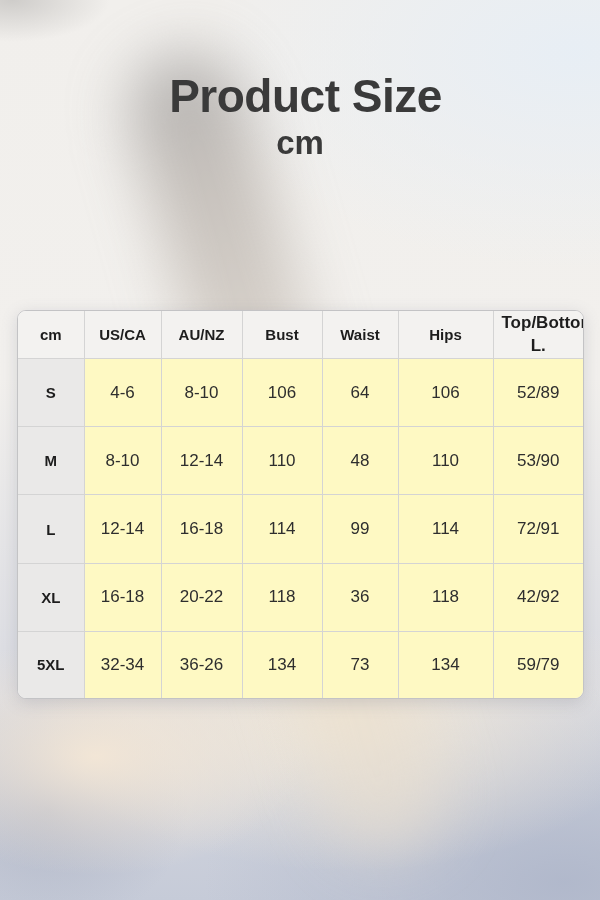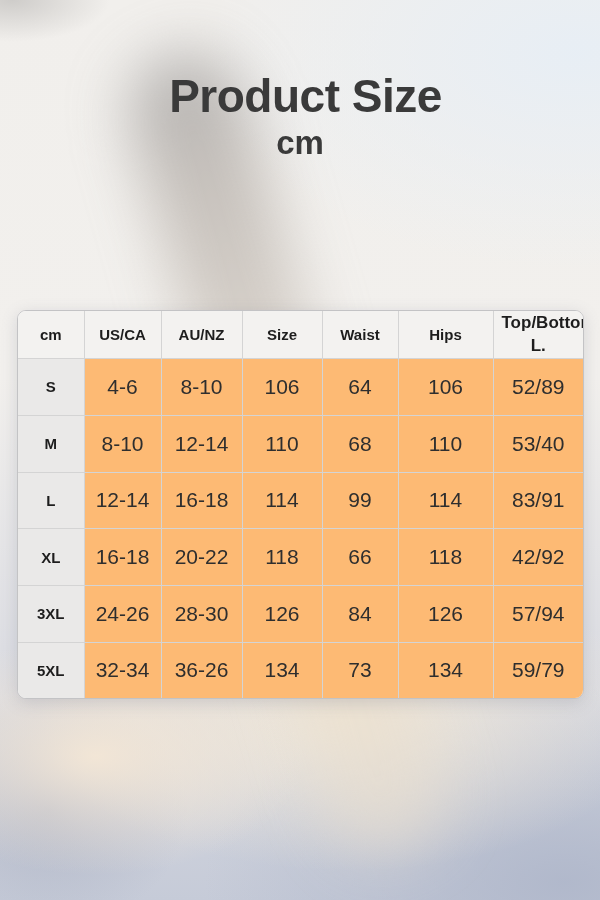--- a/index.html
+++ b/index.html
@@ -33,21 +33,21 @@
   th,td{
     text-align:center;vertical-align:middle;
     border-right:1px solid #d4d4d4;border-bottom:1px solid #d4d4d4;
     padding:0;overflow:hidden;
   }
   th:last-child,td:last-child{border-right:none;}
   tbody tr:last-child th,tbody tr:last-child td{border-bottom:none;}
   thead th{height:47px;background:#f3f2f0;font-size:15px;font-weight:700;color:#1d1d1d;}
   thead th.col-last{font-size:17px;line-height:1.3;padding:0 8px;}
   tbody th.size-col{background:#eae9e8;font-size:15px;font-weight:700;color:#1d1d1d;}
-  tbody td{font-size:21px;font-weight:400;color:#2e2e2e;background:#fdba74;}
+  tbody td{font-size:17px;font-weight:400;color:#2e2e2e;background:#fef9c3;}
 </style>
 </head>
 <body>
 
 <div class="wing"></div>
 
 <div class="title-wrap">
   <div class="title">Product Size</div>
   <div class="subtitle">cm</div>
 </div>
@@ -61,71 +61,62 @@
       <col style="width:80px">
         <col style="width:76px">
         <col style="width:95px">
       <col style="width:90px">
     </colgroup>
     <thead>
       <tr>
         <th>cm</th>
         <th>US/CA</th>
         <th>AU/NZ</th>
-        <th>Size</th>
+        <th>Bust</th>
         <th>Waist</th>
         <th>Hips</th>
         <th class="col-last">Top/Bottom L.</th>
       </tr>
     </thead>
     <tbody>
         <tr>
           <th class="size-col">S</th>
           <td>4-6</td>
           <td>8-10</td>
           <td>106</td>
           <td>64</td>
           <td>106</td>
           <td>52/89</td>
         </tr>
         <tr>
           <th class="size-col">M</th>
           <td>8-10</td>
           <td>12-14</td>
           <td>110</td>
-          <td>68</td>
+          <td>48</td>
           <td>110</td>
-          <td>53/40</td>
+          <td>53/90</td>
         </tr>
         <tr>
           <th class="size-col">L</th>
           <td>12-14</td>
           <td>16-18</td>
           <td>114</td>
           <td>99</td>
           <td>114</td>
-          <td>83/91</td>
+          <td>72/91</td>
         </tr>
         <tr>
           <th class="size-col">XL</th>
           <td>16-18</td>
           <td>20-22</td>
           <td>118</td>
-          <td>66</td>
+          <td>36</td>
           <td>118</td>
           <td>42/92</td>
-        </tr>
-        <tr>
-          <th class="size-col">3XL</th>
-          <td>24-26</td>
-          <td>28-30</td>
-          <td>126</td>
-          <td>84</td>
-          <td>126</td>
-          <td>57/94</td>
         </tr>
         <tr>
           <th class="size-col">5XL</th>
           <td>32-34</td>
           <td>36-26</td>
           <td>134</td>
           <td>73</td>
           <td>134</td>
           <td>59/79</td>
         </tr>

